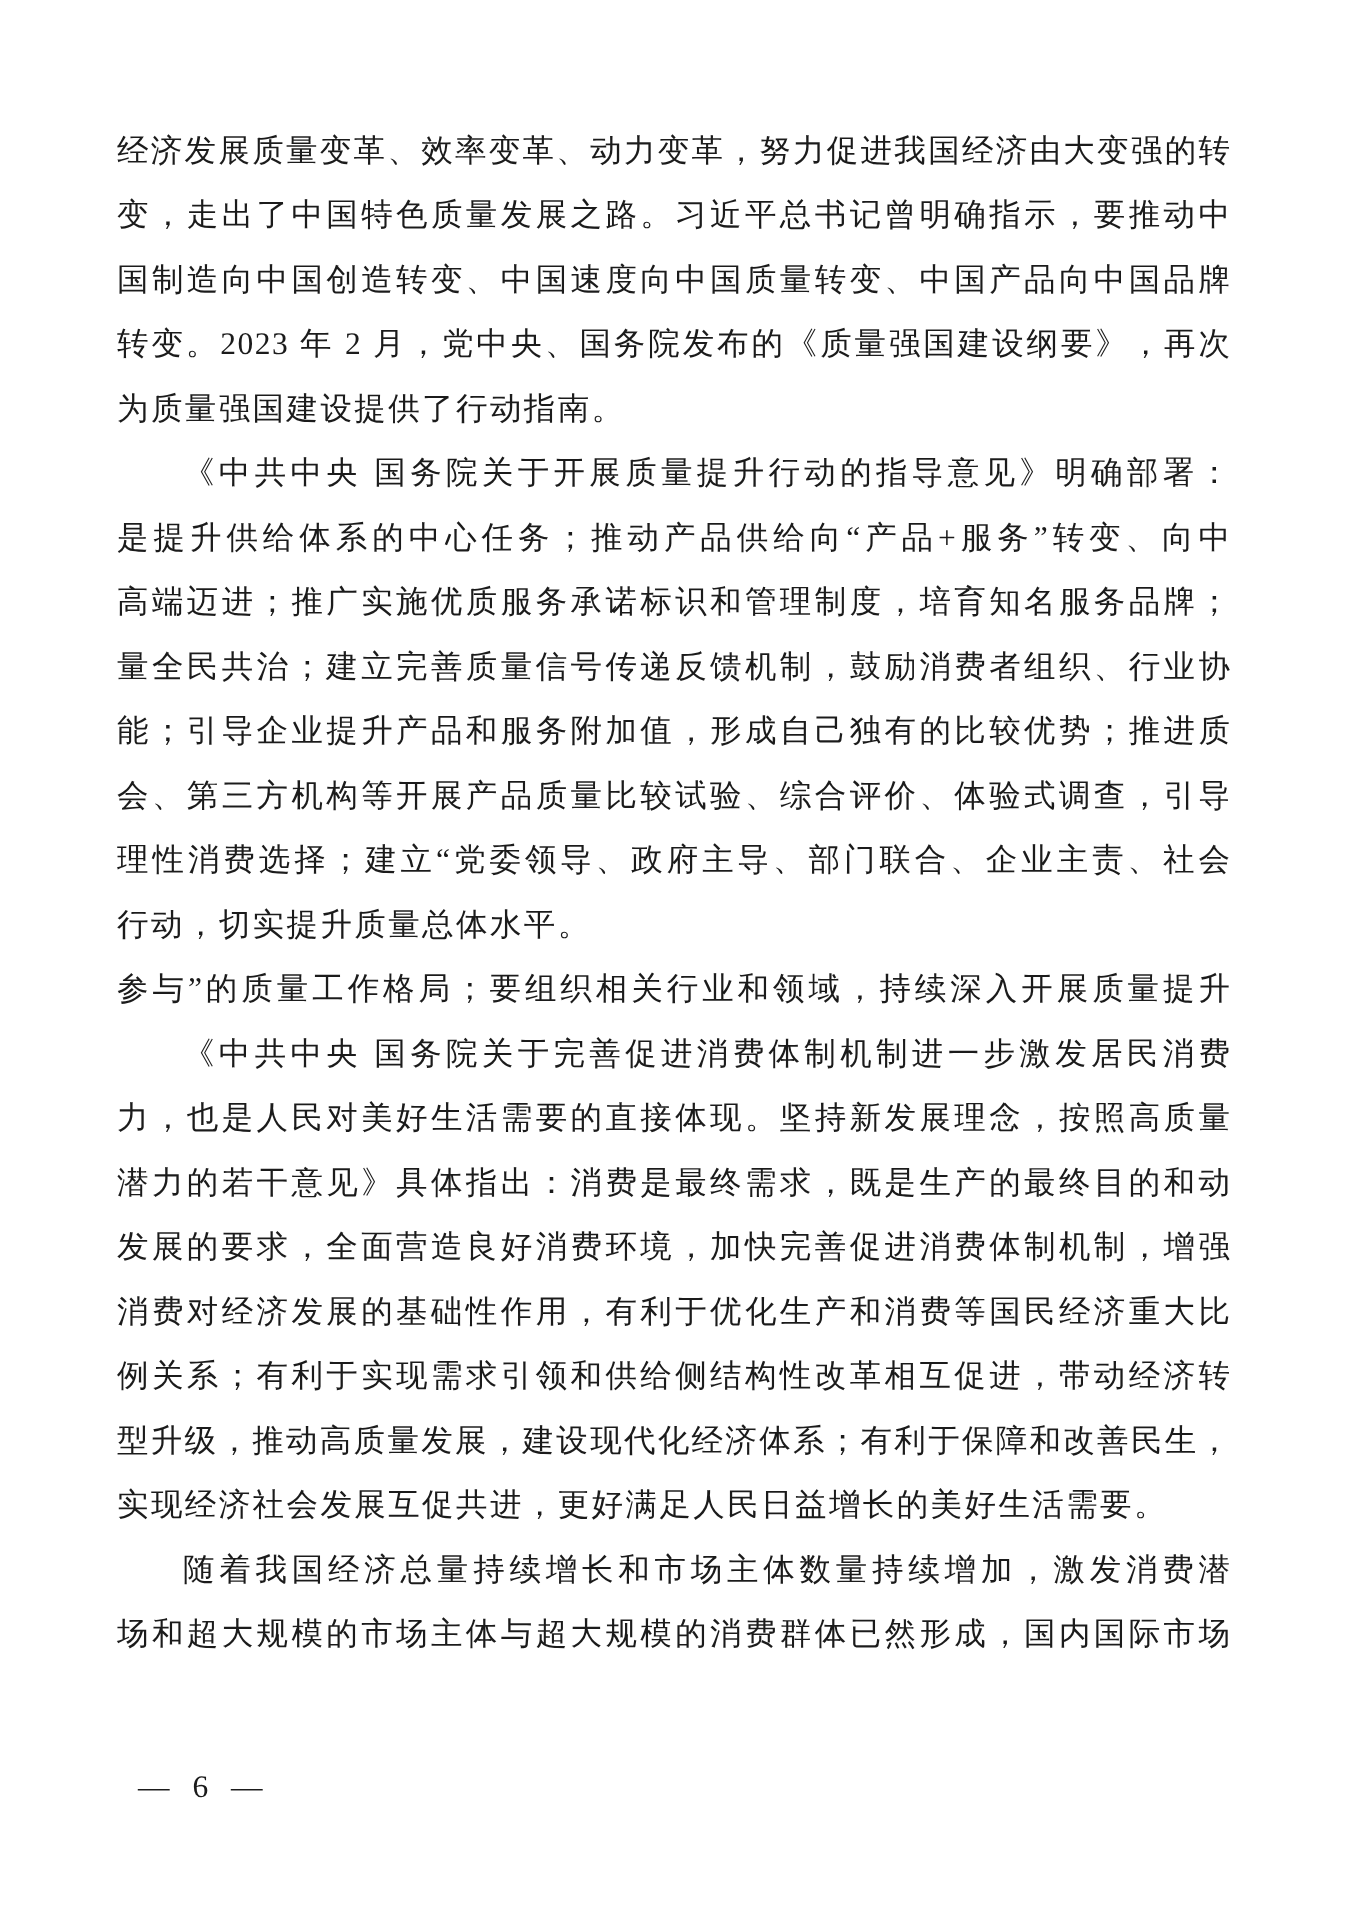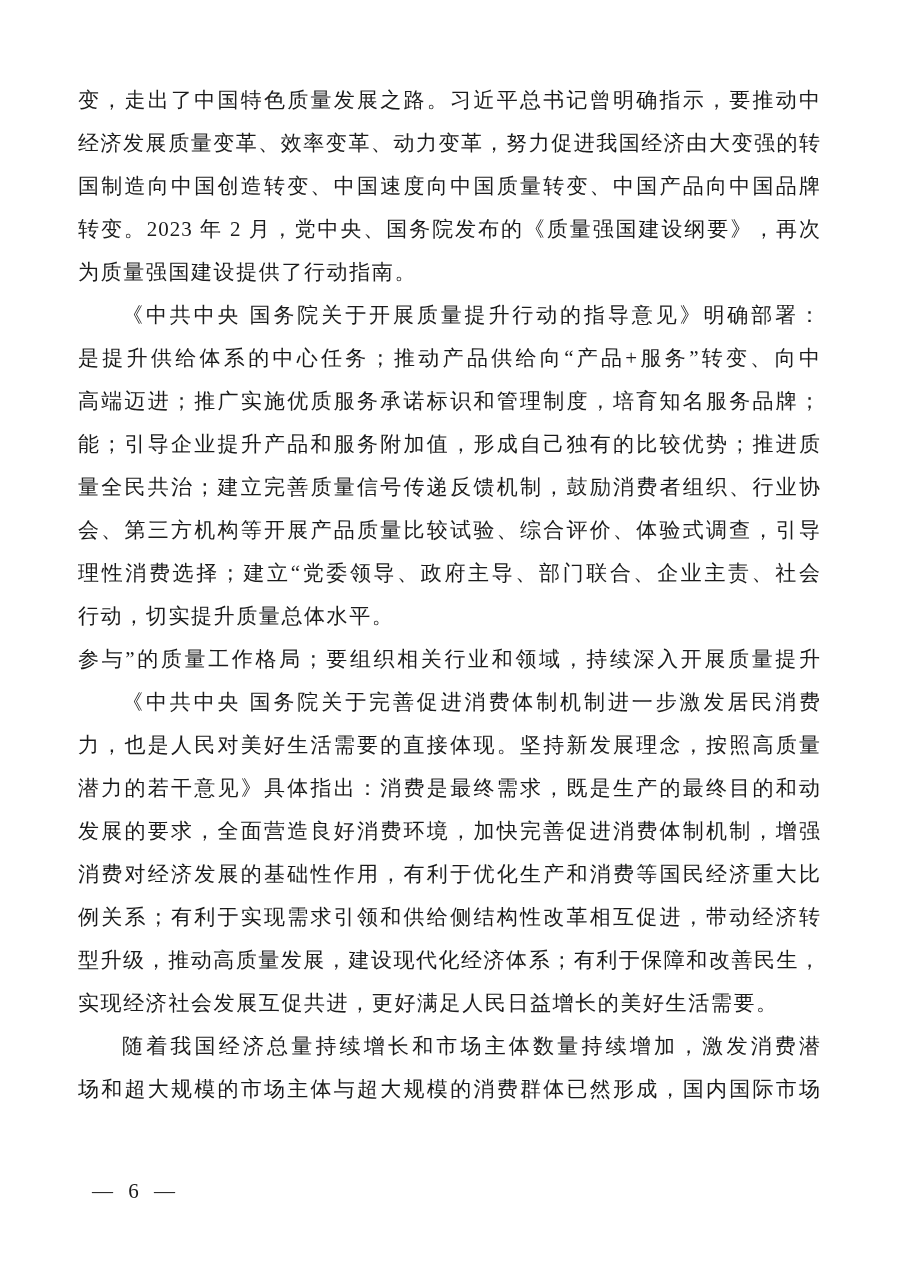--- a/index.html
+++ b/index.html
@@ -54,32 +54,32 @@
     font-weight:500;
   }
 </style>
 </head>
 <body>
 
 <div class="page">
   <div class="text-body">
 
   <div>
+        <div class="line">经济发展质量变革、效率变革、动力变革，努力促进我国经济由大变强的转</div>
         <div class="line">变，走出了中国特色质量发展之路。习近平总书记曾明确指示，要推动中</div>
-        <div class="line">经济发展质量变革、效率变革、动力变革，努力促进我国经济由大变强的转</div>
         <div class="line">国制造向中国创造转变、中国速度向中国质量转变、中国产品向中国品牌</div>
         <div class="line">转变。2023 年 2 月，党中央、国务院发布的《质量强国建设纲要》，再次</div>
         <div class="line para-end">为质量强国建设提供了行动指南。</div>
       </div>
       <div>
         <div class="line indent">《中共中央 国务院关于开展质量提升行动的指导意见》明确部署：</div>
         <div class="line">是提升供给体系的中心任务；推动产品供给向“产品+服务”转变、向中</div>
         <div class="line">高端迈进；推广实施优质服务承诺标识和管理制度，培育知名服务品牌；</div>
+        <div class="line">量全民共治；建立完善质量信号传递反馈机制，鼓励消费者组织、行业协</div>
         <div class="line">能；引导企业提升产品和服务附加值，形成自己独有的比较优势；推进质</div>
-        <div class="line">量全民共治；建立完善质量信号传递反馈机制，鼓励消费者组织、行业协</div>
         <div class="line">会、第三方机构等开展产品质量比较试验、综合评价、体验式调查，引导</div>
         <div class="line">理性消费选择；建立“党委领导、政府主导、部门联合、企业主责、社会</div>
         <div class="line para-end">行动，切实提升质量总体水平。</div>
         <div class="line">参与”的质量工作格局；要组织相关行业和领域，持续深入开展质量提升</div>
       </div>
       <div>
         <div class="line indent">《中共中央 国务院关于完善促进消费体制机制进一步激发居民消费</div>
         <div class="line">力，也是人民对美好生活需要的直接体现。坚持新发展理念，按照高质量</div>
         <div class="line">潜力的若干意见》具体指出：消费是最终需求，既是生产的最终目的和动</div>
         <div class="line">发展的要求，全面营造良好消费环境，加快完善促进消费体制机制，增强</div>

